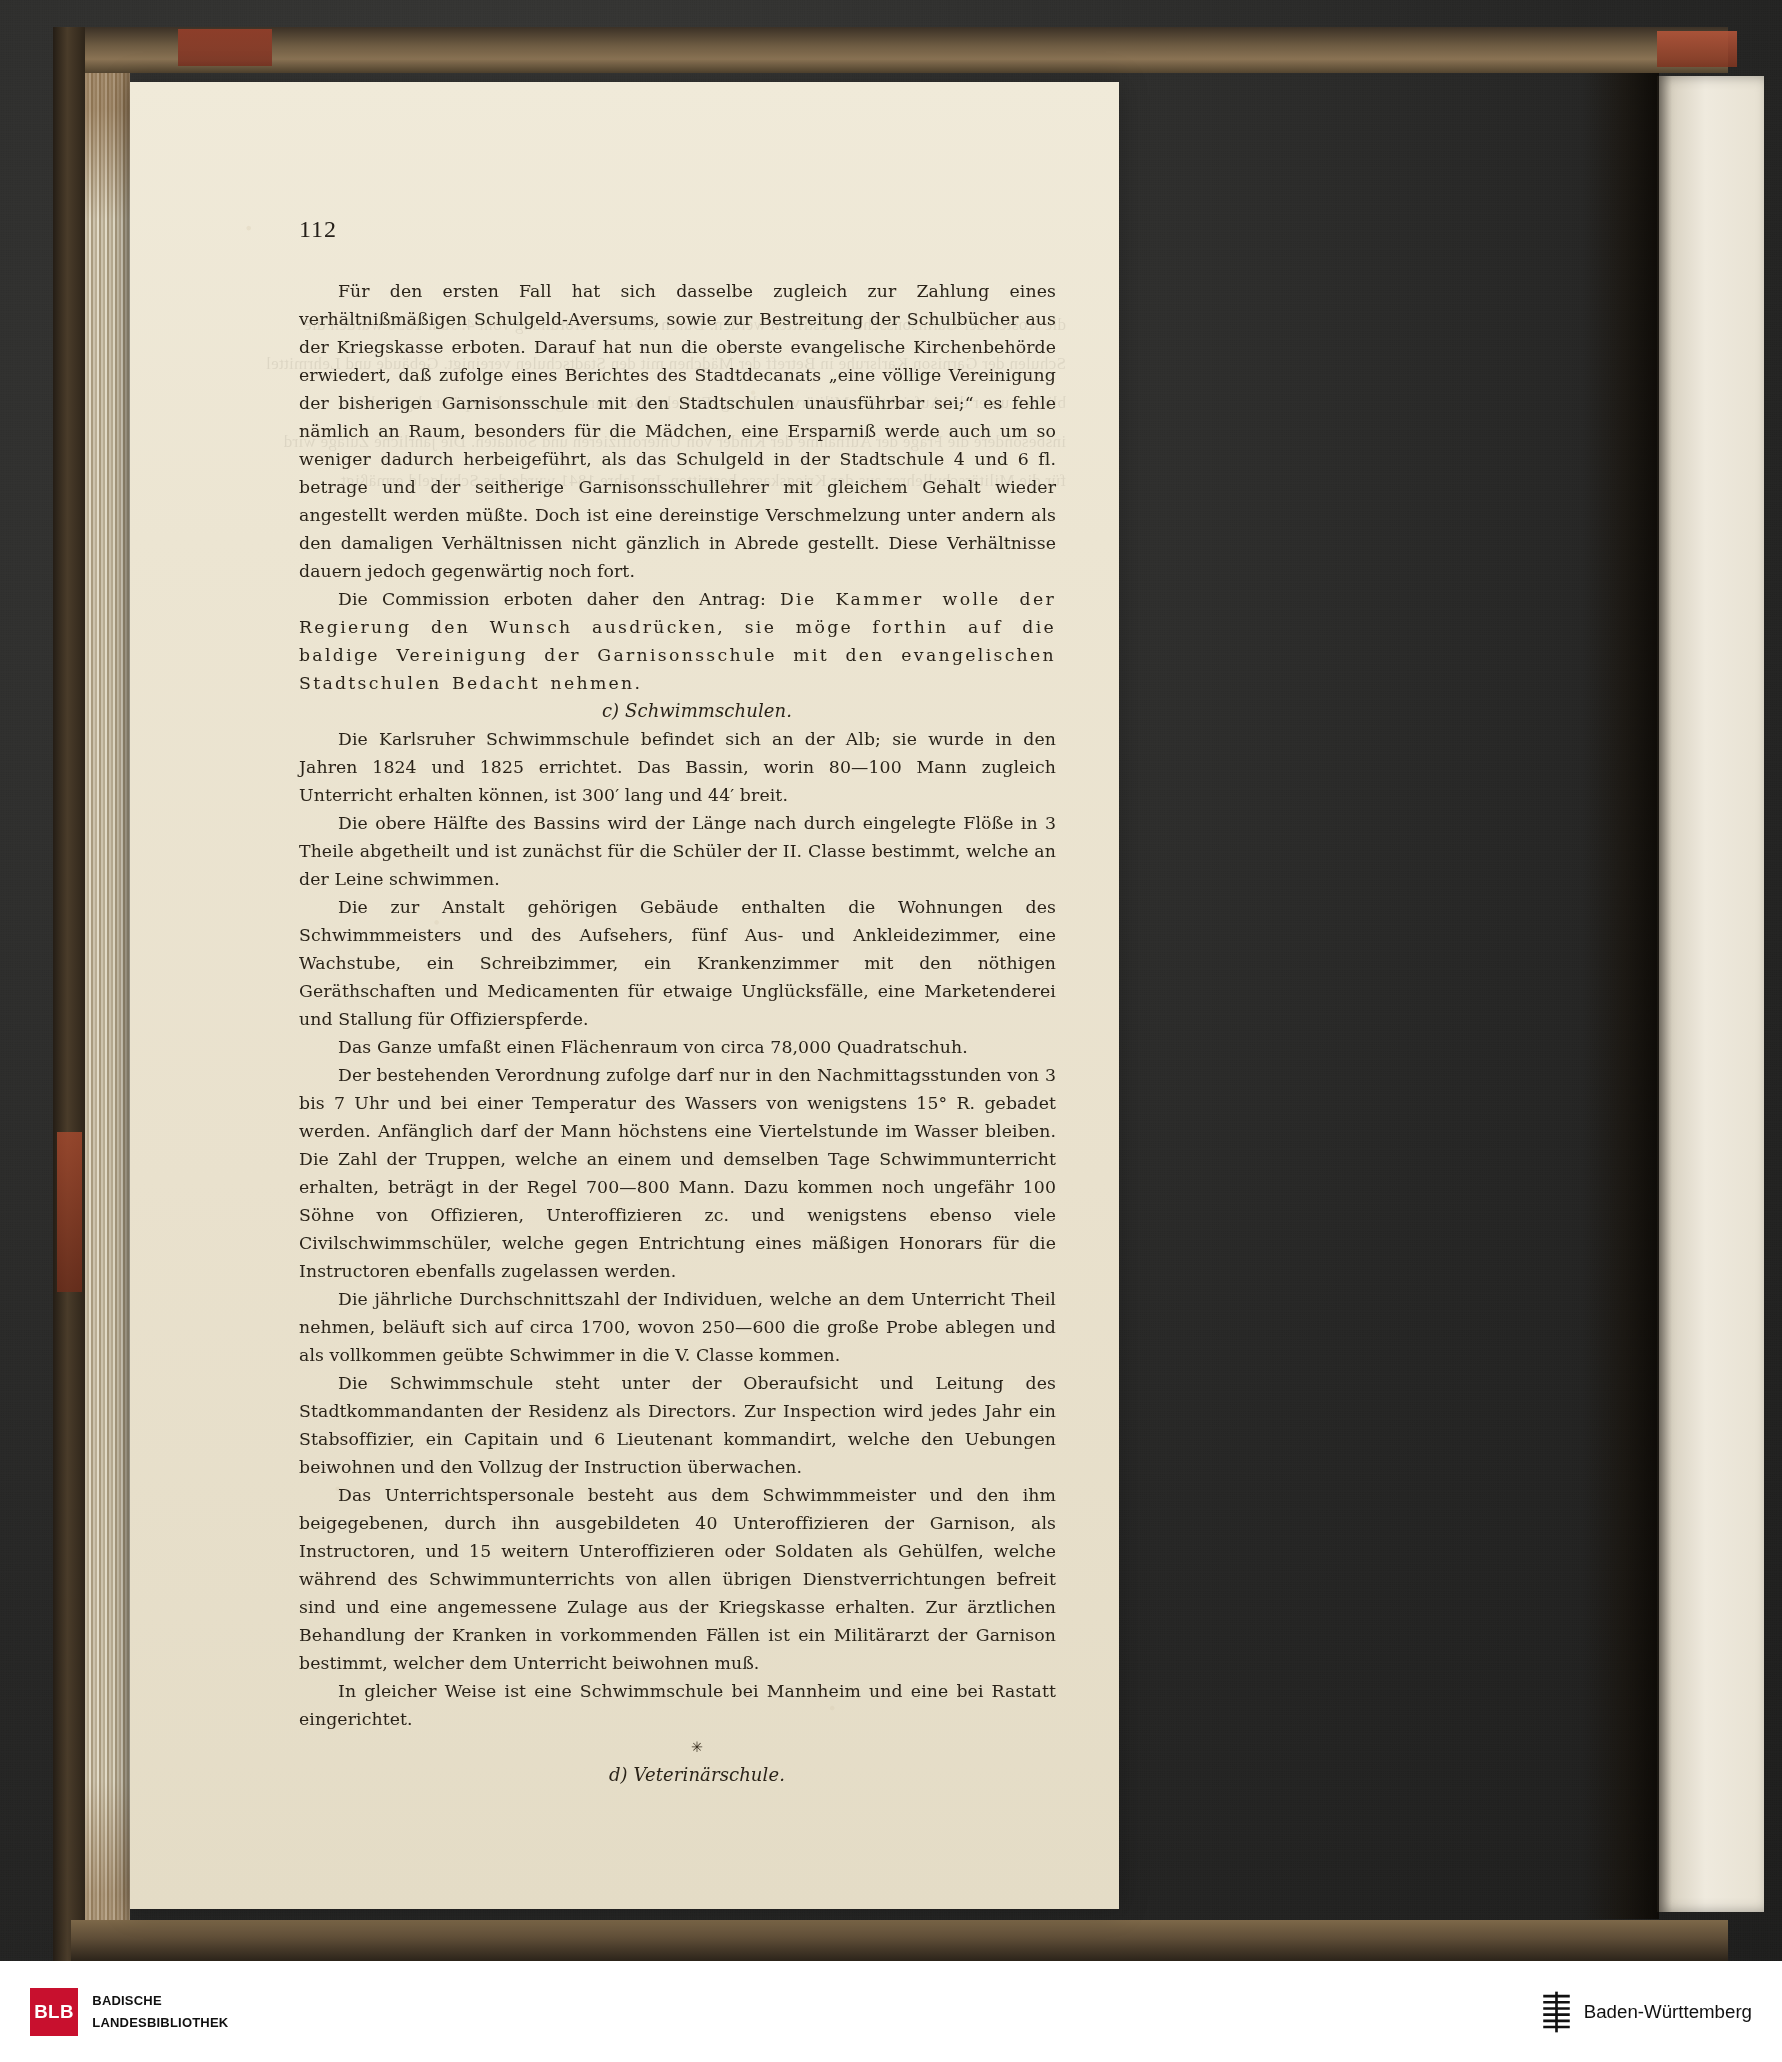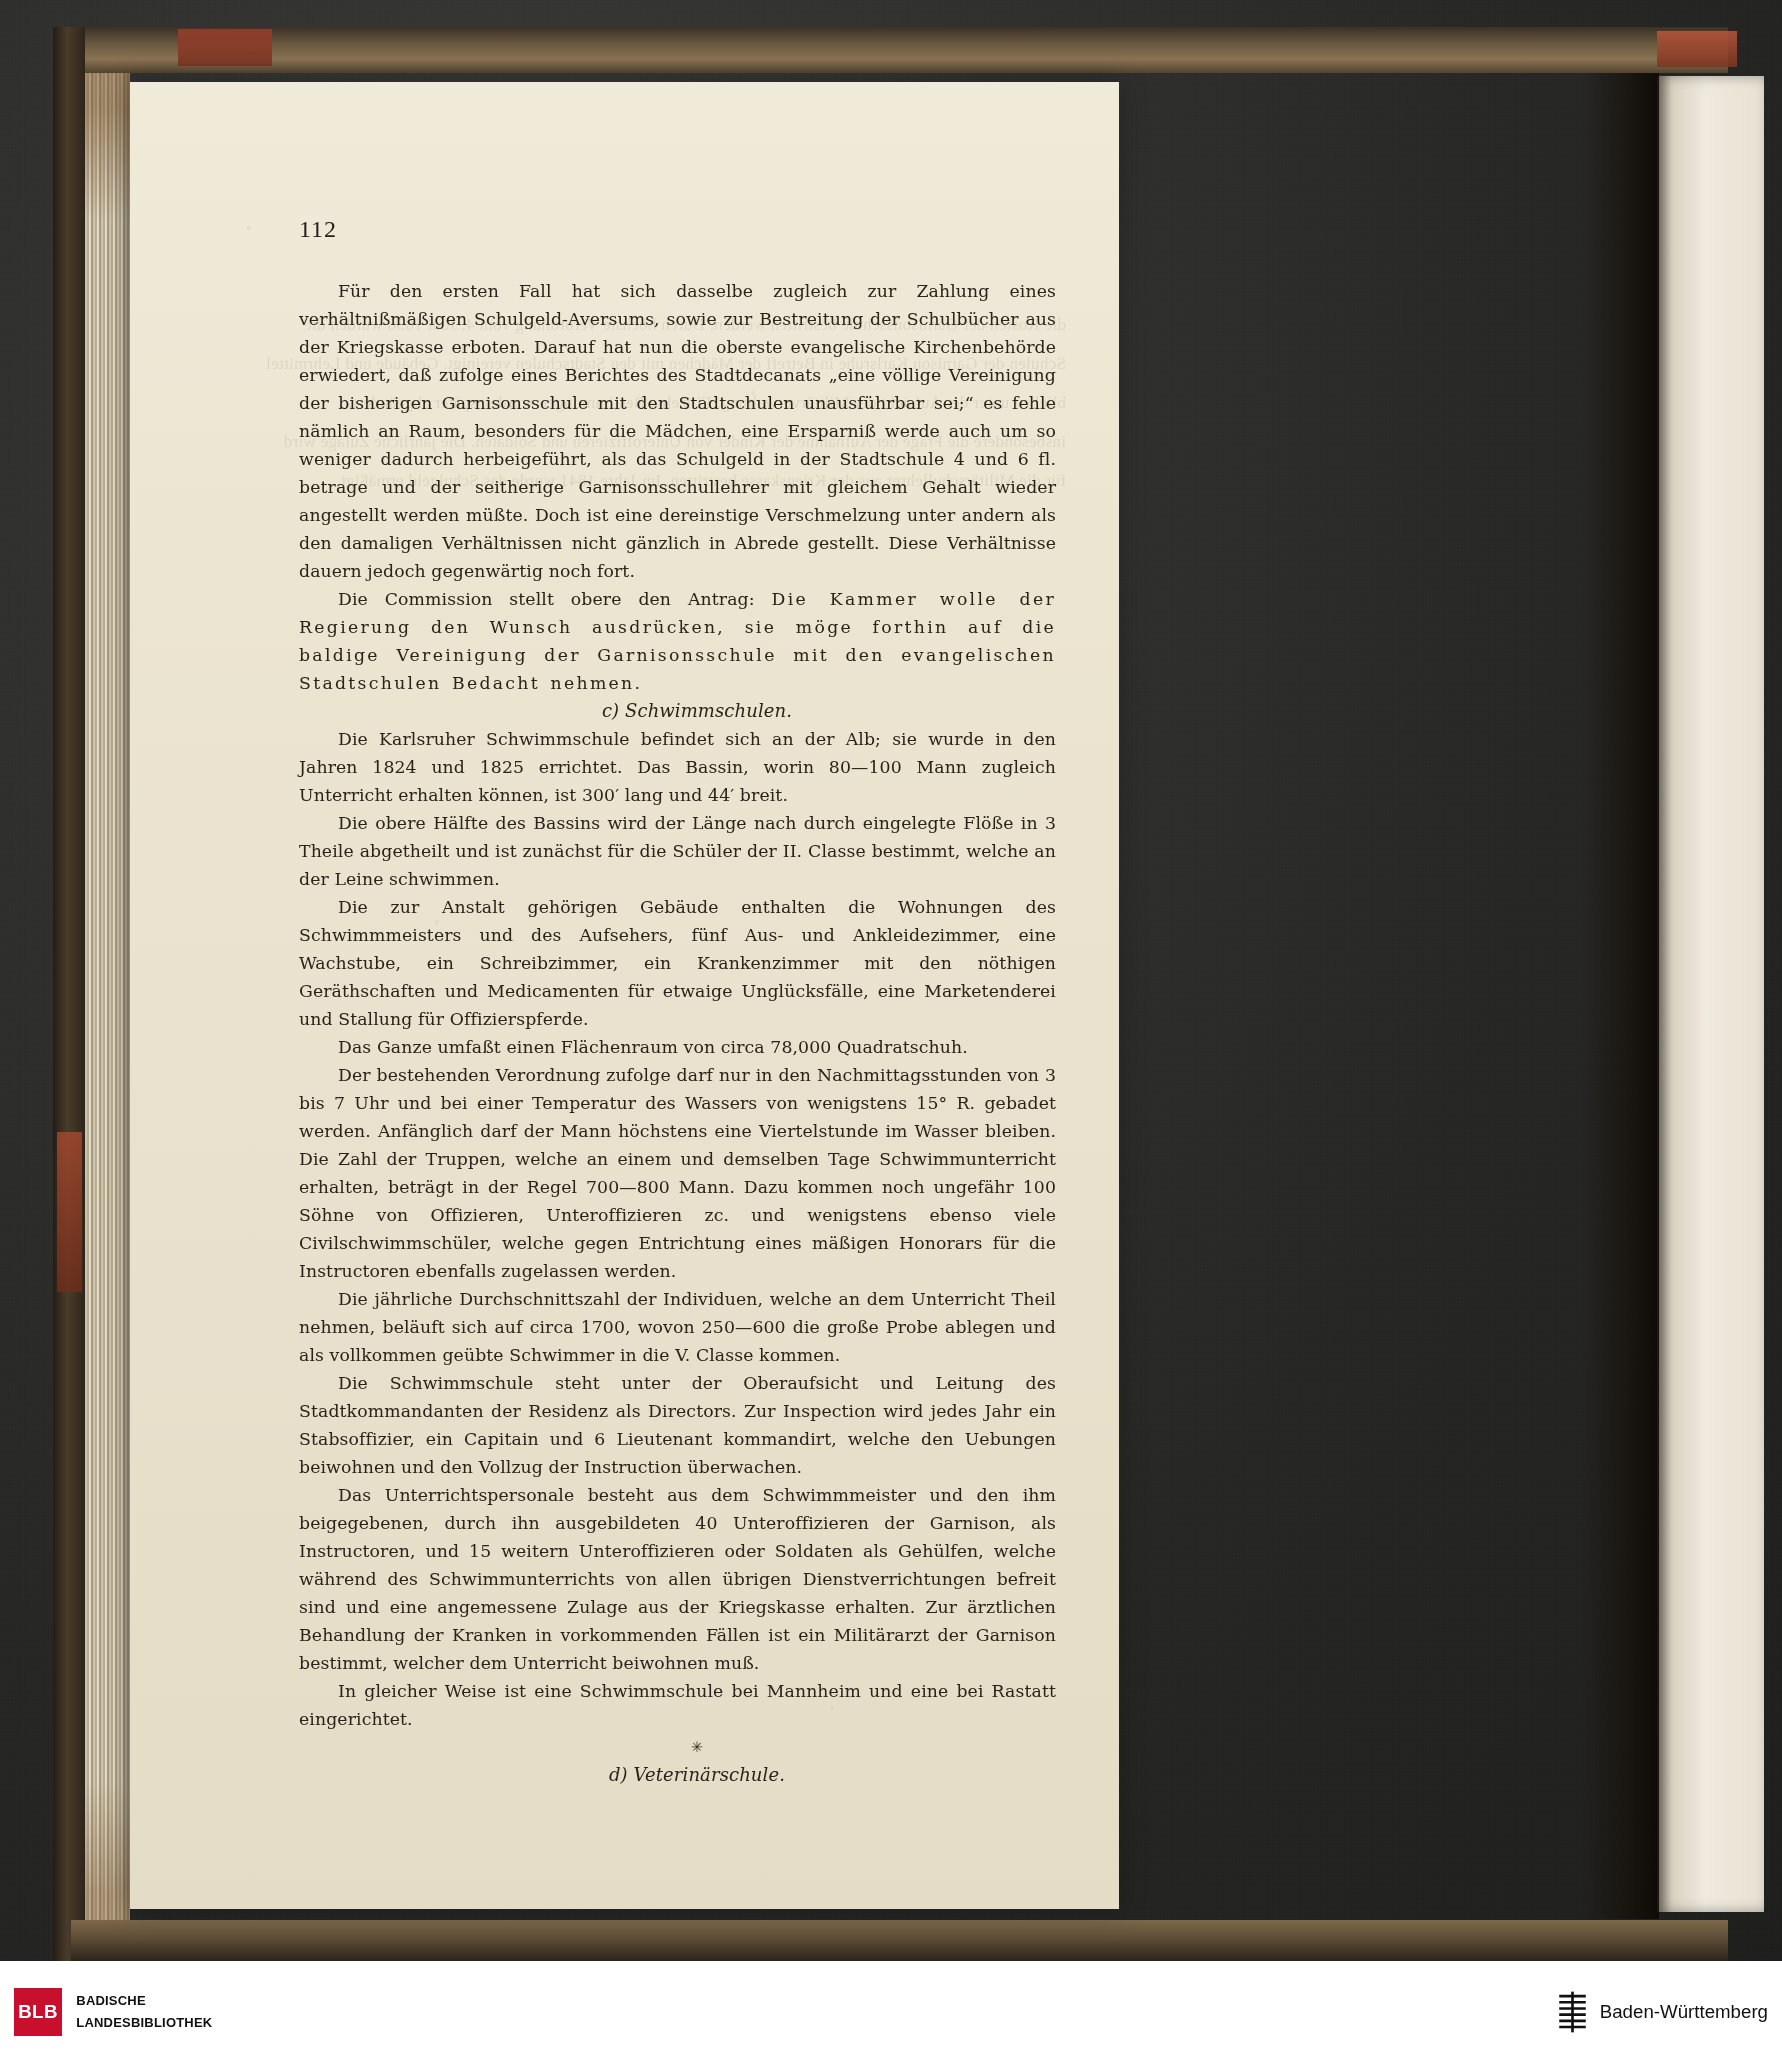--- a/index.html
+++ b/index.html
@@ -212,21 +212,21 @@
   .footer {
     position: absolute;
     left: 0;
     bottom: 0;
     width: 1782px;
     height: 102px;
     background: #ffffff;
     display: flex;
     align-items: center;
     justify-content: space-between;
-    padding: 0 14px;
+    padding: 0 30px;
     box-sizing: border-box;
   }
   .blb-left {
     display: flex;
     align-items: center;
     gap: 14.3px;
   }
   .blb-logo {
     width: 48px;
     height: 48px;
@@ -292,21 +292,21 @@
     <div class="showthrough">die Kosten der Garnisonsschule bestritten werden. Durch höchste Verordnung vom 4. Juni 1836 wurden die Schulen der Garnison Karlsruhe in Betreff der Mädchen mit den Stadtschulen vereinigt. Gebäude und Lehrmittel blieben unter der Aufsicht der Militärverwaltung. Einzelne Bestimmungen wurden später abgeändert, insbesondere die Frage der Aufnahme der Kinder von Unteroffizieren und Soldaten. Die jährliche Zulage wird für die Militärschullehrer aus der Kriegskasse bestritten. Im Jahre 1841 wurde das Schulgeld ermäßigt.</div>
 
     <div class="text-col">
 
       <div class="folio">112</div>
 
       <div class="ft">
 
         <p>Für den ersten Fall hat sich dasselbe zugleich zur Zahlung eines verhältnißmäßigen Schulgeld-Aversums, sowie zur Bestreitung der Schulbücher aus der Kriegskasse erboten. Darauf hat nun die oberste evangelische Kirchenbehörde erwiedert, daß zufolge eines Berichtes des Stadtdecanats „eine völlige Vereinigung der bisherigen Garnisonsschule mit den Stadtschulen unausführbar sei;“ es fehle nämlich an Raum, besonders für die Mädchen, eine Ersparniß werde auch um so weniger dadurch herbeigeführt, als das Schulgeld in der Stadtschule 4 und 6 fl. betrage und der seitherige Garnisonsschullehrer mit gleichem Gehalt wieder angestellt werden müßte. Doch ist eine dereinstige Verschmelzung unter andern als den damaligen Verhältnissen nicht gänzlich in Abrede gestellt. Diese Verhältnisse dauern jedoch gegenwärtig noch fort.</p>
 
-        <p><span>Die Commission stellt obere den Antrag:</span> <span class="motion">Die Kammer wolle der Regierung den Wunsch ausdrücken, sie möge forthin auf die baldige Vereinigung der Garnisonsschule mit den evangelischen Stadtschulen Bedacht nehmen.</span></p>
+        <p><span>Die Commission erboten daher den Antrag:</span> <span class="motion">Die Kammer wolle der Regierung den Wunsch ausdrücken, sie möge forthin auf die baldige Vereinigung der Garnisonsschule mit den evangelischen Stadtschulen Bedacht nehmen.</span></p>
 
         <p class="heading">c) Schwimmschulen.</p>
 
         <p>Die Karlsruher Schwimmschule befindet sich an der Alb; sie wurde in den Jahren 1824 und 1825 errichtet. Das Bassin, worin 80—100 Mann zugleich Unterricht erhalten können, ist 300′ lang und 44′ breit.</p>
         <p>Die obere Hälfte des Bassins wird der Länge nach durch eingelegte Flöße in 3 Theile abgetheilt und ist zunächst für die Schüler der II. Classe bestimmt, welche an der Leine schwimmen.</p>
         <p>Die zur Anstalt gehörigen Gebäude enthalten die Wohnungen des Schwimmmeisters und des Aufsehers, fünf Aus- und Ankleidezimmer, eine Wachstube, ein Schreibzimmer, ein Krankenzimmer mit den nöthigen Geräthschaften und Medicamenten für etwaige Unglücksfälle, eine Marketenderei und Stallung für Offizierspferde.</p>
         <p>Das Ganze umfaßt einen Flächenraum von circa 78,000 Quadratschuh.</p>
         <p>Der bestehenden Verordnung zufolge darf nur in den Nachmittagsstunden von 3 bis 7 Uhr und bei einer Temperatur des Wassers von wenigstens 15° R. gebadet werden. Anfänglich darf der Mann höchstens eine Viertelstunde im Wasser bleiben. Die Zahl der Truppen, welche an einem und demselben Tage Schwimmunterricht erhalten, beträgt in der Regel 700—800 Mann. Dazu kommen noch ungefähr 100 Söhne von Offizieren, Unteroffizieren zc. und wenigstens ebenso viele Civilschwimmschüler, welche gegen Entrichtung eines mäßigen Honorars für die Instructoren ebenfalls zugelassen werden.</p>
         <p>Die jährliche Durchschnittszahl der Individuen, welche an dem Unterricht Theil nehmen, beläuft sich auf circa 1700, wovon 250—600 die große Probe ablegen und als vollkommen geübte Schwimmer in die V. Classe kommen.</p>
         <p>Die Schwimmschule steht unter der Oberaufsicht und Leitung des Stadtkommandanten der Residenz als Directors. Zur Inspection wird jedes Jahr ein Stabsoffizier, ein Capitain und 6 Lieutenant kommandirt, welche den Uebungen beiwohnen und den Vollzug der Instruction überwachen.</p>

